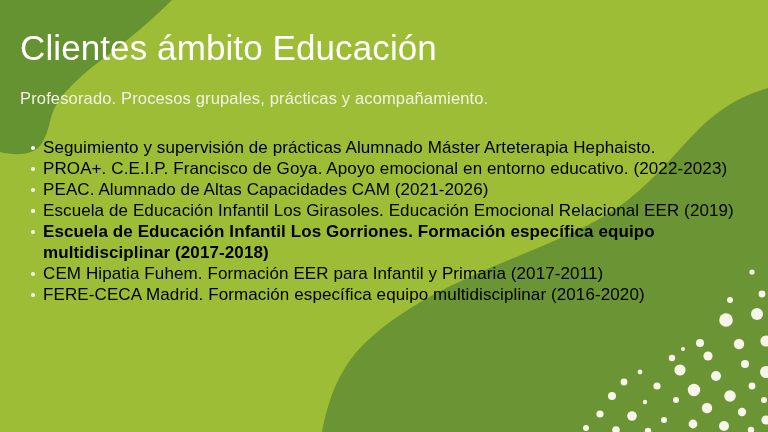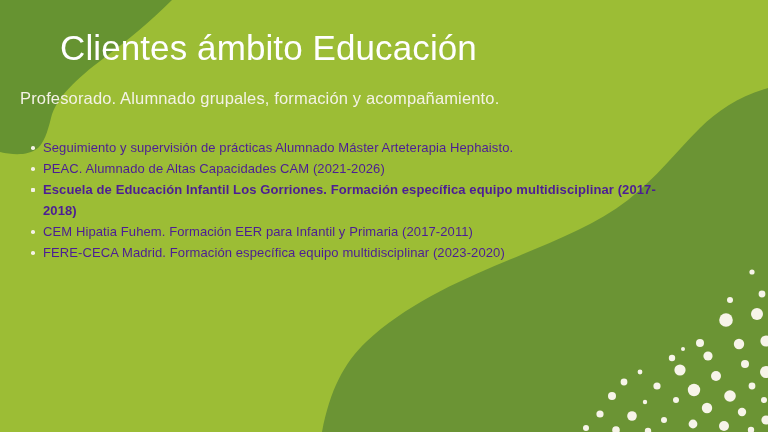--- a/index.html
+++ b/index.html
@@ -25,43 +25,42 @@
   }
   #title {
     position:absolute;
     left:20px; top:28px;
     font-size:35px;
     font-weight:400;
     letter-spacing:0.1px;
     color:#ffffff;
     white-space:nowrap;
     line-height:1.15;
-    margin-left:40px;
   }
   #subtitle {
     position:absolute;
     left:20px; top:89px;
     font-size:16.5px;
     font-weight:400;
     color:#f4f2e6;
     white-space:nowrap;
     letter-spacing:0.15px;
   }
   #bullet-list {
     position:absolute;
     left:20px; top:137px;
     width:740px;
     list-style:none;
   }
   #bullet-list li {
     position:relative;
     padding-left:23px;
-    font-size:13px;
+    font-size:17px;
     line-height:21px;
-    color:#4c1d95;
+    color:#000000;
     letter-spacing:0.1px;
     white-space:nowrap;
   }
   #bullet-list li .dot {
     position:absolute;
     left:11px; top:9px;
     width:3.6px; height:3.6px;
     border-radius:50%;
     background:#f4f2e6;
   }
@@ -121,45 +120,50 @@
       <circle cx="730" cy="300" r="3.0"></circle>
       <circle cx="762" cy="294" r="3.4"></circle>
       <circle cx="752" cy="272" r="2.6"></circle>
     </g>
   </svg>
 
   <div id="content">
 
     <h1 id="title">Clientes ámbito Educación</h1>
 
-    <p id="subtitle">Profesorado. Alumnado grupales, formación y acompañamiento.</p>
+    <p id="subtitle">Profesorado. Procesos grupales, prácticas y acompañamiento.</p>
 
     <ul id="bullet-list">
       <li>
         <span class="dot"></span>
         <span>Seguimiento y supervisión de prácticas Alumnado Máster Arteterapia Hephaisto.</span>
+      </li>
+      <li>
+        <span class="dot"></span>
+        <span>PROA+. C.E.I.P. Francisco de Goya. Apoyo emocional en entorno educativo. (2022-2023)</span>
       </li>
       <li>
         <span class="dot"></span>
         <span>PEAC. Alumnado de Altas Capacidades CAM (2021-2026)</span>
       </li>
       <li>
         <span class="dot"></span>
       </li>
       <li>
         <span class="dot"></span>
+        <span>Escuela de Educación Infantil Los Girasoles. Educación Emocional Relacional EER (2019)</span>
       </li>
       <li class="wrap">
         <span class="dot"></span>
         <span>Escuela de Educación Infantil Los Gorriones. Formación específica equipo multidisciplinar (2017-2018)</span>
       </li>
       <li>
         <span class="dot"></span>
         <span>CEM Hipatia Fuhem. Formación EER para Infantil y Primaria (2017-2011)</span>
       </li>
       <li>
         <span class="dot"></span>
-        <span>FERE-CECA Madrid. Formación específica equipo multidisciplinar (2023-2020)</span>
+        <span>FERE-CECA Madrid. Formación específica equipo multidisciplinar (2016-2020)</span>
       </li>
     </ul>
 
   </div>
 </div>
 
 </body></html>

